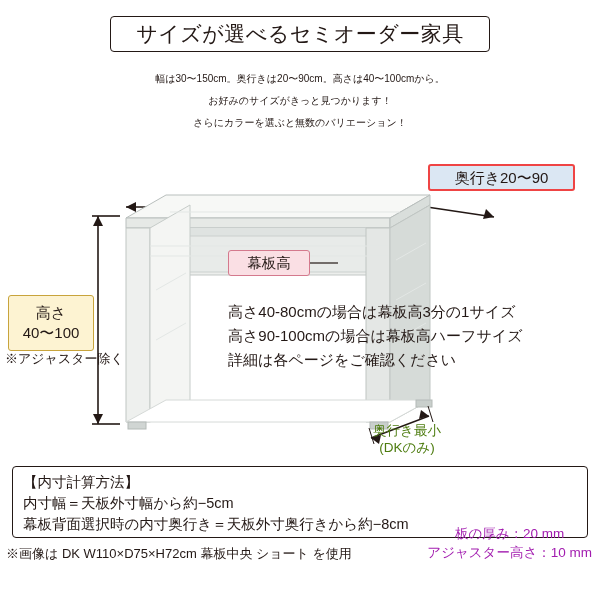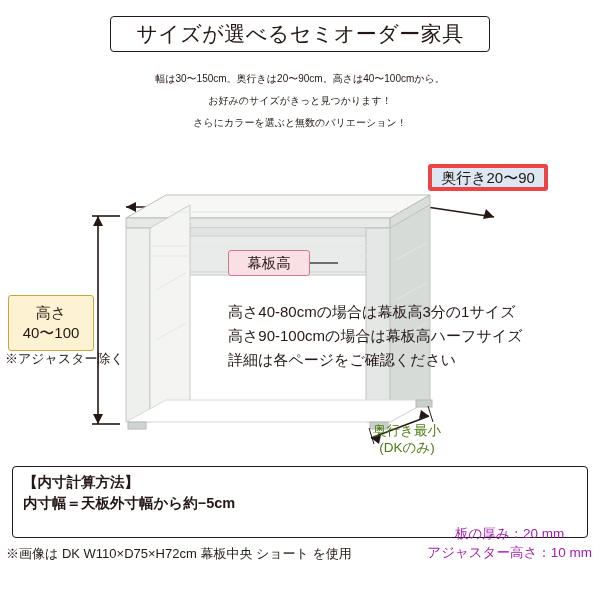--- a/index.html
+++ b/index.html
@@ -83,24 +83,24 @@
     top: 14px;
     width: 120px;
     height: 27px;
     background: #e4efdc;
     border: 1px solid #5b8a3c;
     color: #231815;
   }
   .chip-depth {
     left: 428px;
     top: 14px;
-    width: 120px;
+    width: 147px;
     height: 27px;
     background: #dbe7f3;
-    border: 4px solid #ef4444;
+    border: 2px solid #ef4444;
     color: #231815;
   }
   .chip-height {
     left: 8px;
     top: 145px;
     width: 86px;
     height: 56px;
     background: #fdf3d2;
     border: 1px solid #c8a43c;
     flex-direction: column;
@@ -157,21 +157,21 @@
     width: 576px;
     height: 72px;
     border: 1.5px solid #231815;
     border-radius: 4px;
     box-sizing: border-box;
     padding: 5px 8px 0 10px;
     font-size: 14.5px;
     line-height: 21px;
     color: #231815;
   }
-  .calc-box div { white-space: nowrap; font-weight: bold; }
+  .calc-box div { white-space: nowrap; }
 
   .footnote {
     position: absolute;
     left: 6px;
     top: 545px;
     font-size: 13px;
     color: #231815;
     white-space: nowrap;
   }
   .spec-right {
@@ -308,20 +308,21 @@
     <div class="body-lines">
       <div>高さ40-80cmの場合は幕板高3分の1サイズ</div>
       <div>高さ90-100cmの場合は幕板高ハーフサイズ</div>
       <div>詳細は各ページをご確認ください</div>
     </div>
   </div>
 
   <div class="calc-box">
     <div>【内寸計算方法】</div>
     <div>内寸幅＝天板外寸幅から約−5cm</div>
+    <div>幕板背面選択時の内寸奥行き＝天板外寸奥行きから約−8cm</div>
   </div>
 
   <div class="footnote">※画像は DK W110×D75×H72cm 幕板中央 ショート を使用</div>
 
   <div class="spec-right">
     <div>板の厚み：20 mm</div>
     <div>アジャスター高さ：10 mm</div>
   </div>
 
 </div>

